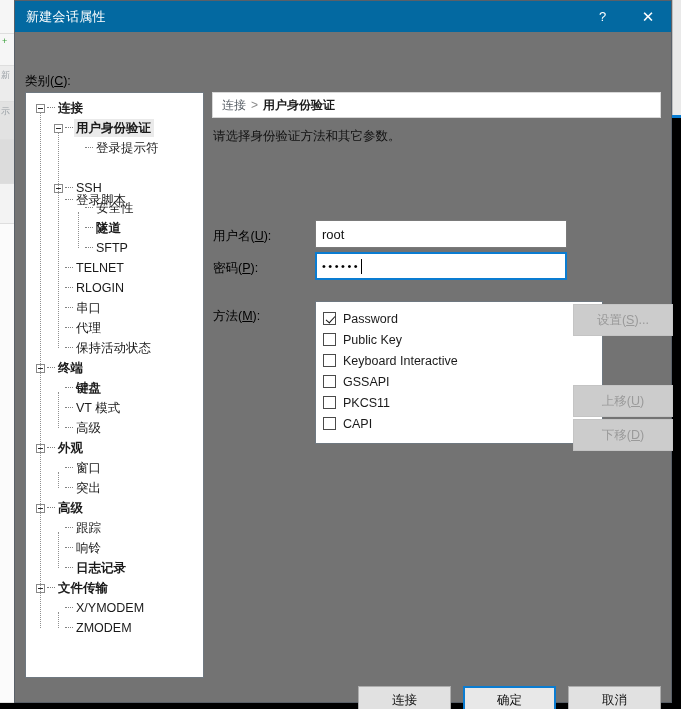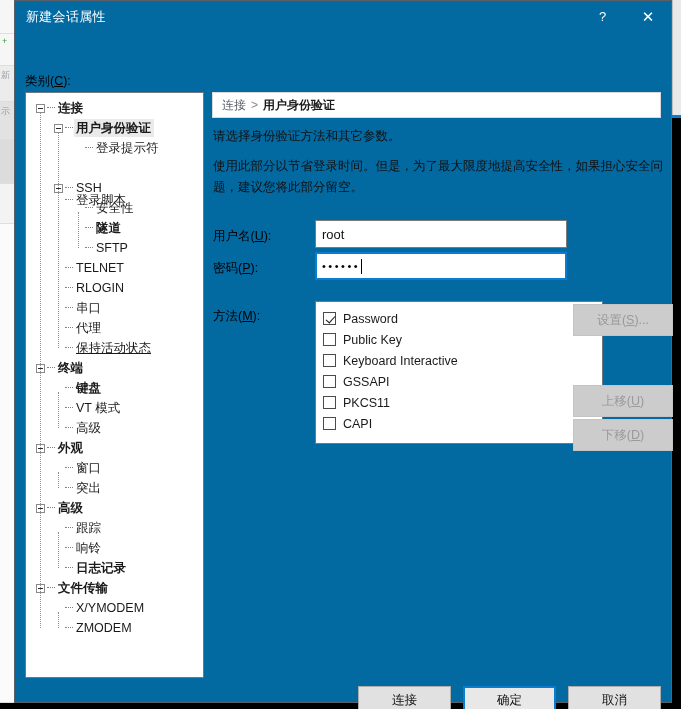--- a/index.html
+++ b/index.html
@@ -99,21 +99,21 @@
     justify-content: center;
     color: #ffffff;
     font-size: 13px;
   }
   .title-btn.close { width: 46px; font-size: 15px; }
 
   
   .dlg-body {
     flex: 1;
     position: relative;
-    background: #0369a1;
+    background: #737373;
   }
 
   .category-label {
     position: absolute;
     left: 10px; top: 41px;
     font-size: 12.5px;
     color: #000000;
   }
   .category-label u { text-decoration: underline; }
 
@@ -417,21 +417,21 @@
           <div class="tree-row" style="top: 205px; left: 28px;">
             <span class="dots"></span>
             <span class="hline"></span>
             <span class="lbl">串口</span>
           </div>
           <div class="tree-row" style="top: 225px; left: 28px;">
             <span class="dots"></span>
             <span class="hline"></span>
             <span class="lbl">代理</span>
           </div>
-          <div class="tree-row" style="top: 245px; left: 28px; text-decoration: underline;">
+          <div class="tree-row" style="top: 245px; left: 28px;">
             <span class="dots"></span>
             <span class="hline"></span>
             <span class="lbl">保持活动状态</span>
           </div>
           <div class="tree-row bold" style="top: 265px; left: 10px;">
             <span class="expander"></span>
             <span class="hline"></span>
             <span class="lbl">终端</span>
           </div>
           <div class="tree-row bold" style="top: 285px; left: 28px;">
@@ -510,21 +510,20 @@
         </div>
     </div>
 
     <div class="breadcrumb">
       <span class="bc-a">连接</span>
       <span class="bc-sep">&gt;</span>
       <span class="bc-b">用户身份验证</span>
     </div>
 
     <div class="desc1">请选择身份验证方法和其它参数。</div>
-    <div class="desc2">使用此部分以节省登录时间。但是，为了最大限度地提高安全性，如果担心安全问题，建议您将此部分留空。</div>
 
     <div class="field-label" style="left:198px; top:196px;"><span>用户名(</span><u>U</u><span>):</span></div>
     <input class="textinput" style="left: 300px; top: 188px; width: 252px; height: 28px;" type="text" value="root">
 
     <div class="field-label" style="left:198px; top:228px;"><span>密码(</span><u>P</u><span>):</span></div>
     <div class="pwd-wrap" style="left:300px; top:220px; width:252px; height:28px;">
       <span class="pwd-dots">••••••</span>
       <span class="caret"></span>
     </div>
 

